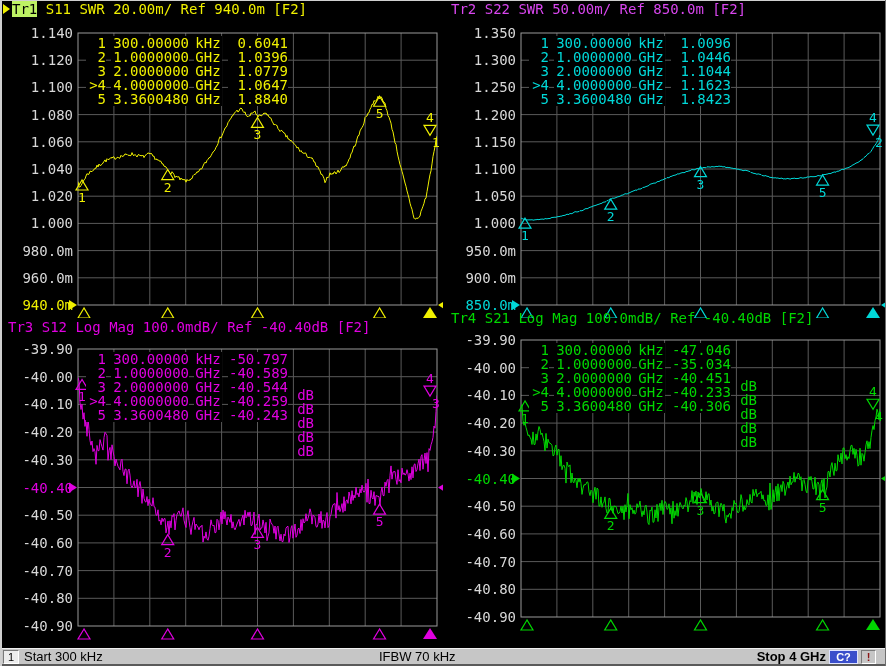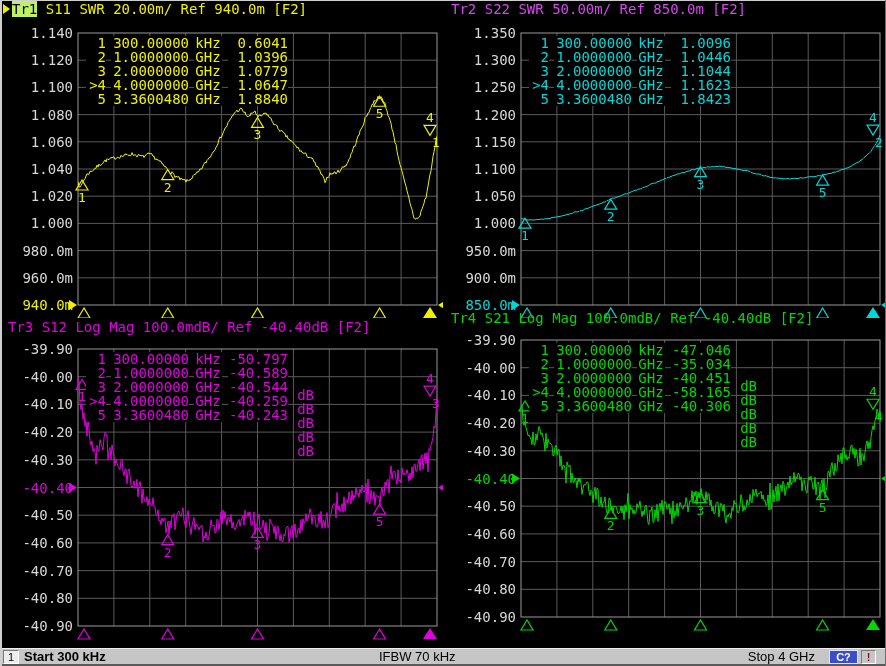--- a/index.html
+++ b/index.html
@@ -17,23 +17,23 @@
   .c0{width:20px;text-align:right;margin-right:5px;}
   .c1{width:78px;text-align:right;margin-right:5px;}
   .c2{width:28px;text-align:center;margin-right:6px;}
   .c3{width:60px;text-align:right;}
   .c4{width:20px;text-align:right;margin-left:6px;margin-top:36px;}
   svg{position:absolute;left:0;top:0;}
   #statusbar{position:absolute;left:0;top:648px;width:886px;height:15px;background:#c6c6c6;
              border-top:1px solid #efefef;font-family:"Liberation Sans",sans-serif;font-size:13px;color:#000;}
   #statusbar .chanbox{position:absolute;left:3px;top:1px;width:14px;height:12px;background:#ececec;
              border:1px solid;border-color:#7a7a7a #ffffff #ffffff #7a7a7a;text-align:center;line-height:12px;font-size:11px;}
-  #sb-start{position:absolute;left:24px;top:0px;line-height:15px;font-weight:bold;}
+  #sb-start{position:absolute;left:24px;top:0px;line-height:15px;}
   #sb-ifbw{position:absolute;left:379px;top:0px;line-height:15px;}
-  #sb-stop{position:absolute;right:71px;top:0px;line-height:15px;}
+  #sb-stop{position:absolute;right:60px;top:0px;line-height:15px;font-weight:bold;}
   #sb-cal{position:absolute;right:28px;top:1px;width:27px;height:12px;background:#3a4ecb;color:#fff;
           text-align:center;line-height:12px;font-size:11px;font-weight:bold;border:1px solid #dfe3ff;}
   #sb-alert{position:absolute;right:10px;top:1px;width:13px;height:12px;background:#c6c6c6;color:#8b1616;
           text-align:center;line-height:12px;font-size:11px;font-weight:bold;border:1px solid;border-color:#7a7a7a #ffffff #ffffff #7a7a7a;}
   #sb-bottom{position:absolute;left:0;top:664px;width:886px;height:2px;background:#5a5a5a;}
   .edge{position:absolute;pointer-events:none;}
   #edge-l{left:0;top:0;width:2px;height:666px;background:#cfcfcf;}
   #edge-t{left:0;top:0;width:886px;height:1px;background:#cfcfcf;}
   #edge-r{right:0;top:0;width:1px;height:666px;background:#6e6e6e;}
 </style>
@@ -319,21 +319,21 @@
             <polygon points="430,310 423,321 437,321" fill="#00d800"></polygon>
             <polygon points="379.55569167687577,180.57999999999976 373.55569167687577,190.57999999999976 385.55569167687577,190.57999999999976" fill="none" stroke="#00d800" stroke-width="1.2"></polygon>
             <text x="379.55569167687577" y="202.57999999999976" fill="#00d800">5</text>
             <polygon points="379.55569167687577,311 373.55569167687577,321 385.55569167687577,321" fill="none" stroke="#00d800" stroke-width="1.2"></polygon>
           </g>
         </svg>
         <div class="mtable" style="left: 86px; top: 34px; color: rgb(0, 216, 0);">
           <div class="mrow"><span class="c0">1</span><span class="c1">300.00000</span><span class="c2">kHz</span><span class="c3">-47.046</span><span class="c4">dB</span></div>
           <div class="mrow"><span class="c0">2</span><span class="c1">1.0000000</span><span class="c2">GHz</span><span class="c3">-35.034</span><span class="c4">dB</span></div>
           <div class="mrow"><span class="c0">3</span><span class="c1">2.0000000</span><span class="c2">GHz</span><span class="c3">-40.451</span><span class="c4">dB</span></div>
-          <div class="mrow"><span class="c0">&gt;4</span><span class="c1">4.0000000</span><span class="c2">GHz</span><span class="c3">-58.165</span><span class="c4">dB</span></div>
+          <div class="mrow"><span class="c0">&gt;4</span><span class="c1">4.0000000</span><span class="c2">GHz</span><span class="c3">-40.233</span><span class="c4">dB</span></div>
           <div class="mrow"><span class="c0">5</span><span class="c1">3.3600480</span><span class="c2">GHz</span><span class="c3">-40.306</span><span class="c4">dB</span></div>
         </div>
       </div>
     </div>
 
   <div id="statusbar">
     <div class="chanbox">1</div>
     <div id="sb-start">Start 300 kHz</div>
     <div id="sb-ifbw">IFBW 70 kHz</div>
     <div id="sb-stop">Stop 4 GHz</div>

